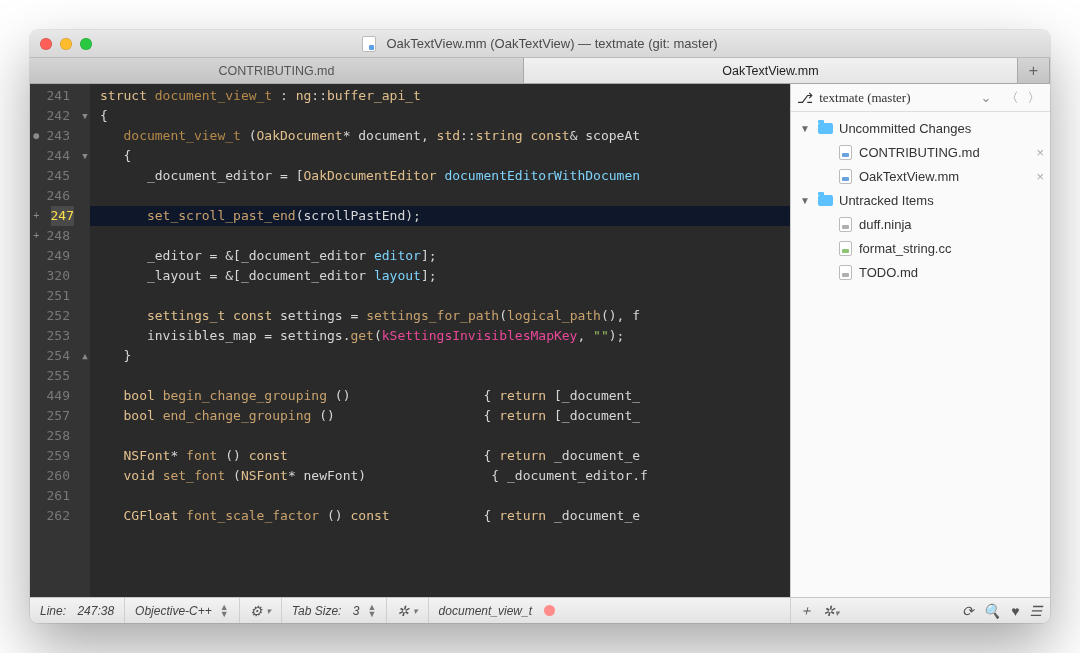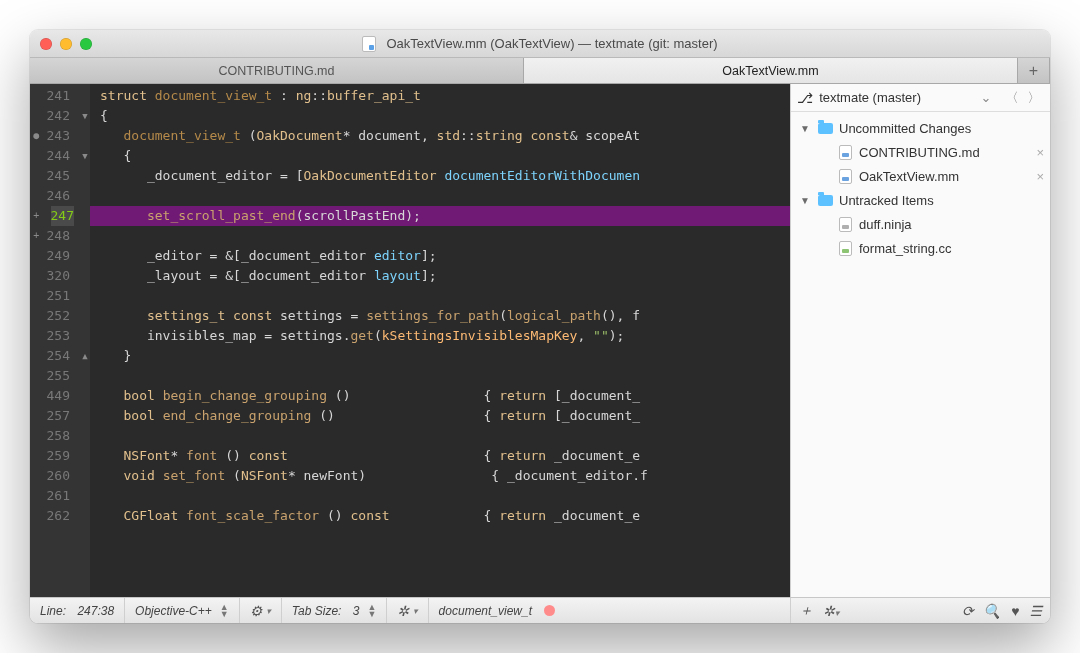--- a/index.html
+++ b/index.html
@@ -65,41 +65,41 @@
     display:flex;
   }
   .gutter-marks { width:20px; display:flex; flex-direction:column;}
   .gutter-marks span{height:20px; display:flex;align-items:center;justify-content:center;font-size:10px;color:#8a8a8a;}
   .gutter-nums { flex:1; padding-right:6px;}
   .gutter-nums div{height:20px;text-align:center;}
   .gutter-fold { width:16px; display:flex;flex-direction:column; color:#8a8a8a;}
   .gutter-fold span{height:20px;display:flex;align-items:center;justify-content:center;font-size:9px;}
   .code { flex:1; padding-top:2px; color:#d7d7d7; white-space:pre; overflow:hidden;}
   .code .ln{height:20px; padding-left:10px;}
-  .code .ln.cur{background:#701a75;}
-  .gutter-nums div.cur{background:#4a4a4a; color:#84cc16;margin-left:8px;}
+  .code .ln.cur{background:#0f172a;}
+  .gutter-nums div.cur{background:#4a4a4a; color:#fde047;margin-left:8px;}
   
   .kw{color:#e2c08d;} 
   .ty{color:#e2c08d;}
   .fn{color:#c9a26d;}
   .id{color:#b58a4a;}
-  .id2{color:#fdba74;}
+  .id2{color:#ec4899;}
   .st{color:#9bbd68;}
   .mc{color:#7dd3fc;}
   
   .sidebar {
     width:260px; background:#fafafa; border-left:1px solid #cfcfcf;
     display:flex; flex-direction:column; font-size:13px; color:#333;
   }
   .sb-header{
     height:28px; border-bottom:1px solid #ddd; display:flex; align-items:center;
     padding:0 6px; gap:6px;
   }
   .branch-ico{font-size:14px;color:#333;}
-  .sb-header .name{flex:1;}
+  .sb-header .name{flex:1;font-family:Liberation Serif, serif;}
   .sb-header .nav{display:flex;gap:2px;}
   .navbtn{width:20px;height:20px;color:#888;display:flex;align-items:center;justify-content:center;border-radius:3px;}
   .tree{padding:4px 0;}
   .trow{height:24px;display:flex;align-items:center;gap:6px;padding-right:6px;}
   .trow .disclosure{width:12px;text-align:center;color:#6b6b6b;font-size:10px;}
   .trow .fico{width:16px;height:16px;display:flex;align-items:center;justify-content:center;}
   .folder{width:15px;height:11px;background:#5ec1ff;border-radius:2px;position:relative;}
   .folder::before{content:"";position:absolute;top:-3px;left:0;width:6px;height:3px;background:#5ec1ff;border-radius:1px 1px 0 0;}
   .fileico{width:13px;height:15px;background:#fff;border:1px solid #bbb;border-radius:2px;position:relative;}
   .fileico::after{content:"";position:absolute;left:2px;right:2px;bottom:2px;height:4px;background:#6aa3e0;border-radius:1px;}
@@ -280,20 +280,27 @@
             </span>
             <span class="label">duff.ninja</span>
           </div>
           <div class="trow lvl2">
             <span class="disclosure"></span>
             <span class="fico">
               <span class="fileico cc"></span>
             </span>
             <span class="label">format_string.cc</span>
           </div>
+          <div class="trow lvl2">
+            <span class="disclosure"></span>
+            <span class="fico">
+              <span class="fileico txt"></span>
+            </span>
+            <span class="label">TODO.md</span>
+          </div>
         </div>
     </div>
   </div>
 
   <div class="statusbar">
     <div class="status-left">
       <div class="cell">
         <span>Line:</span>&nbsp;
         <span>247:38</span>
       </div>

